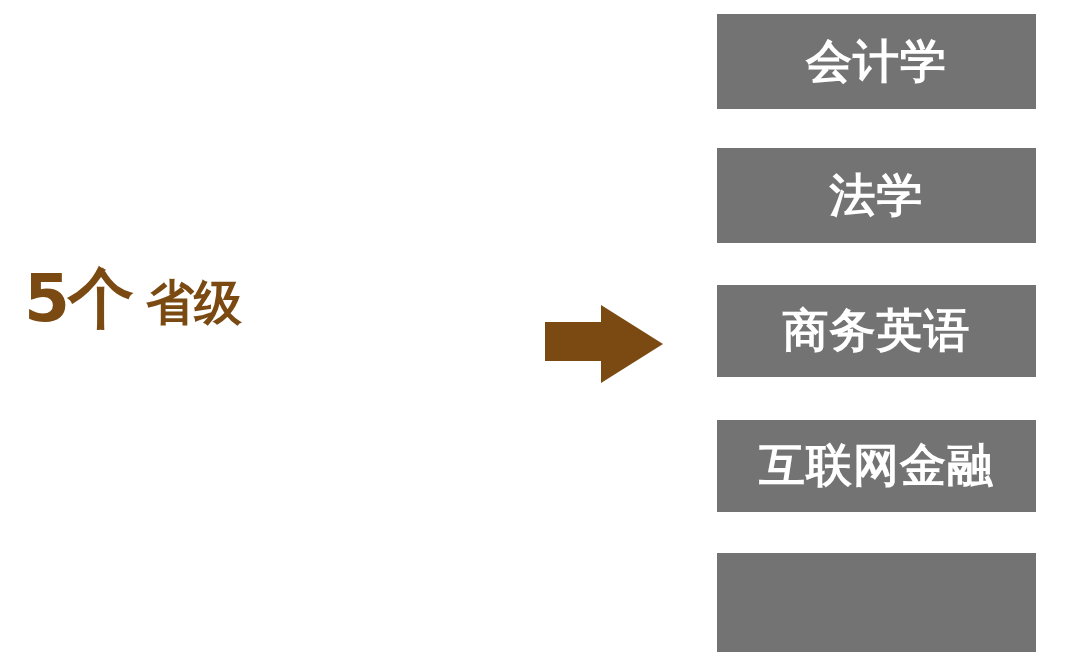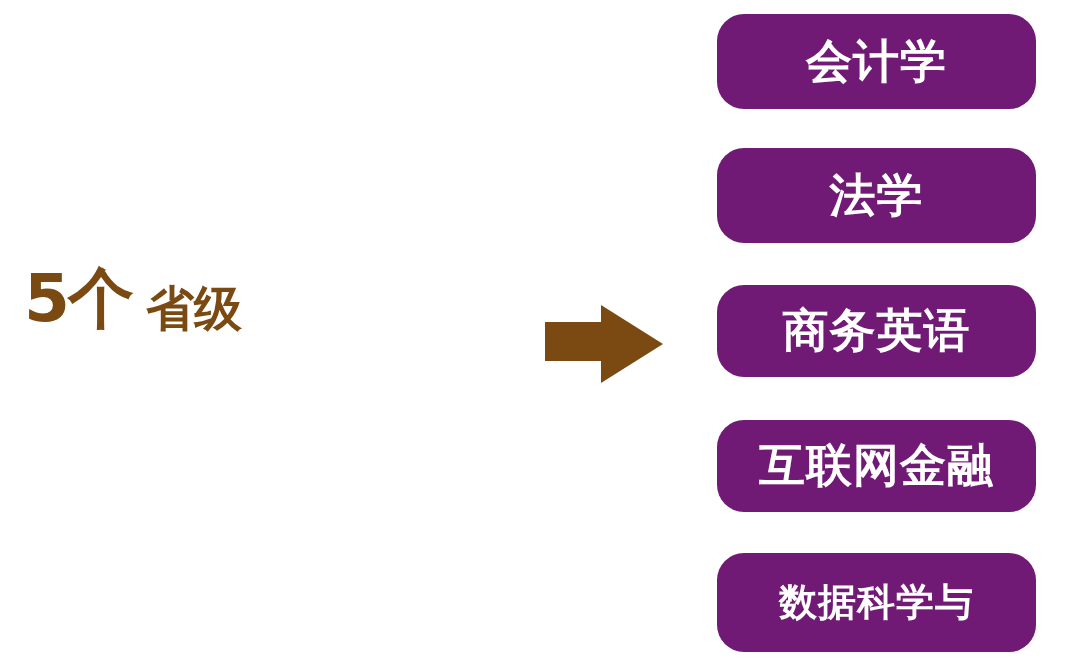--- a/index.html
+++ b/index.html
@@ -28,48 +28,48 @@
     height: 76px;
   }
   .headline .count {
     font-size: 66px;
     letter-spacing: -2px;
     line-height: 1;
   }
   .headline .level {
     font-size: 48px;
     margin-left: 14px;
+    margin-bottom: 6px;
     line-height: 1;
   }
   .headline .line2 {
     font-size: 54px;
     margin-top: 14px;
     letter-spacing: 1px;
     white-space: nowrap;
   }
   .arrow {
     position: absolute;
     left: 545px;
     top: 305px;
     width: 118px;
     height: 78px;
   }
   .box {
     position: absolute;
     left: 717px;
     width: 319px;
-    background: #701a75;
+    background: #737373;
     color: #ffffff;
     font-weight: bold;
     display: flex;
     align-items: center;
     justify-content: center;
     text-align: center;
     letter-spacing: 1px;
-    border-radius: 27px;
   }
   .box.b1 { top: 14px;  height: 95px; font-size: 46px; }
   .box.b2 { top: 148px; height: 95px; font-size: 46px; }
   .box.b3 { top: 285px; height: 92px; font-size: 46px; }
   .box.b4 { top: 420px; height: 92px; font-size: 46px; }
   .box.b5 {
     top: 553px;
     height: 99px;
     font-size: 38px;
     flex-direction: column;
@@ -96,14 +96,13 @@
 <div class="box b2">
   <span>法学</span>
 </div>
 <div class="box b3">
   <span>商务英语</span>
 </div>
 <div class="box b4">
   <span>互联网金融</span>
 </div>
 <div class="box b5">
-  <span>数据科学与</span>
 </div>
 
 </body></html>

